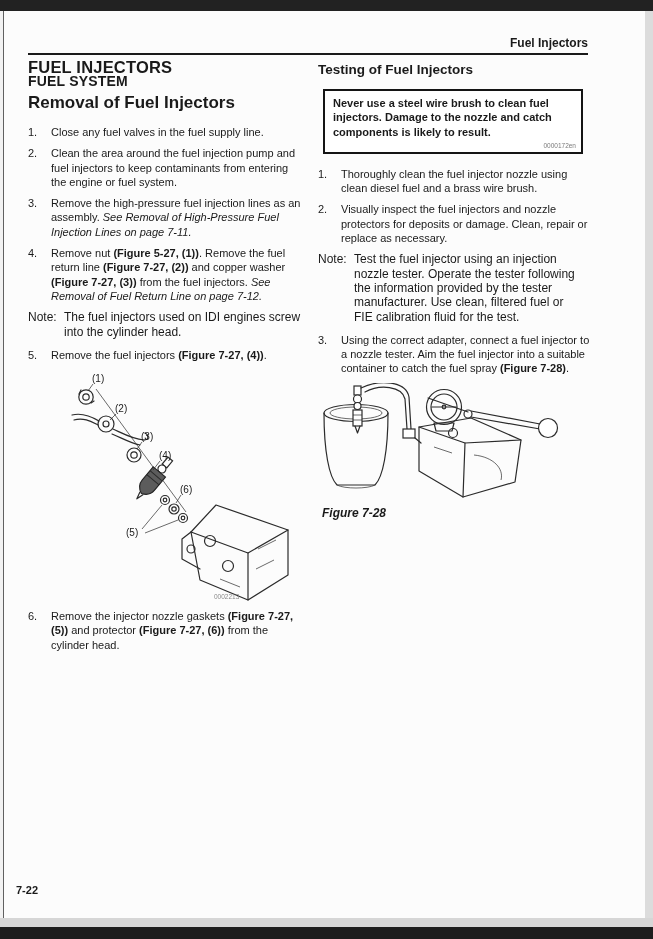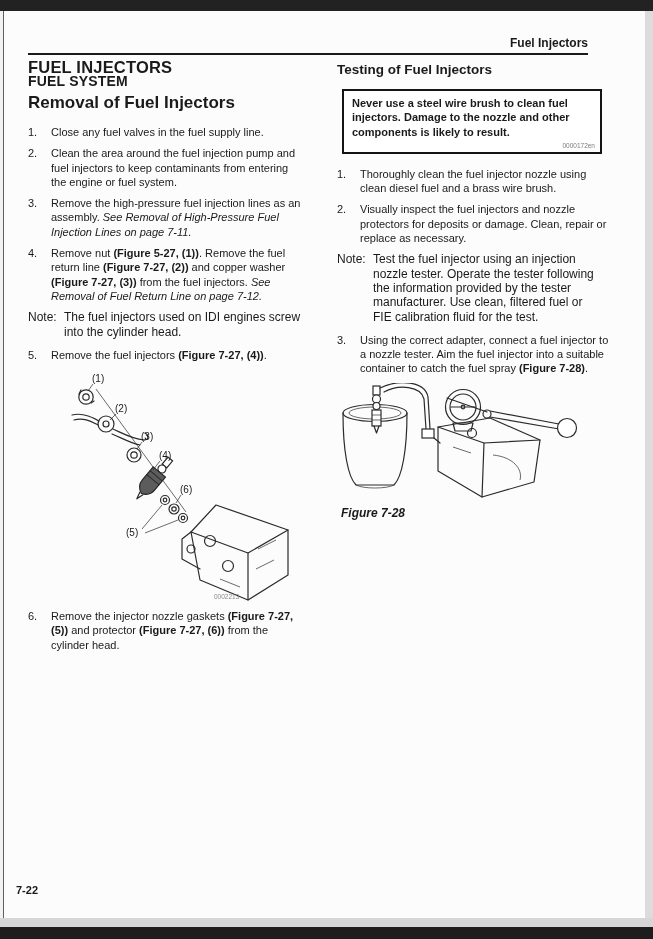--- a/index.html
+++ b/index.html
@@ -15,21 +15,21 @@
   .edge-right{position:absolute;left:645px;top:11px;width:8px;height:907px;background:#dcdcdc;}
   .bar-bottom-gray{position:absolute;left:0;top:918px;width:653px;height:9px;background:#d6d6d6;}
   .bar-bottom{position:absolute;left:0;top:927px;width:653px;height:12px;background:#1d1d1d;}
 
   .hdr-left{position:absolute;left:28px;top:34px;font-size:14px;font-weight:bold;letter-spacing:.2px;margin-top:39px;}
   .hdr-right{position:absolute;left:28px;top:36px;width:560px;text-align:right;font-size:12px;font-weight:bold;}
   .hdr-rule{position:absolute;left:28px;top:53px;width:560px;height:2px;background:#1a1a1a;}
   .footer{position:absolute;left:16px;top:884px;font-size:11px;font-weight:bold;}
 
   .col-left{position:absolute;left:28px;top:58px;width:276px;}
-  .col-right{position:absolute;left:337px;top:60px;width:272px;}
+  .col-right{position:absolute;left:318px;top:60px;width:272px;}
 
   .sect-title{font-size:16.5px;font-weight:bold;margin:0 0 16px 0;letter-spacing:.2px;}
   .sub-title{font-size:17px;font-weight:bold;margin:0 0 12px 0;}
   .r-title{font-size:13.5px;font-weight:bold;margin:2px 0 12px 0;}
 
   .li{display:flex;margin:0 0 7px 0;font-size:11px;line-height:14.3px;}
   .li .num{width:23px;flex:none;}
   .li .txt{flex:1;}
   .b{font-weight:bold;}
   .i{font-style:italic;}
@@ -167,21 +167,21 @@
   <div class="li">
     <span class="num">6.</span>
     <div class="txt"><span>Remove the injector nozzle gaskets </span><span class="b">(Figure 7-27, (5))</span><span> and protector </span><span class="b">(Figure 7-27, (6))</span><span> from the cylinder head.</span></div>
   </div>
 </div>
 
 <div class="col-right">
   <div class="r-title">Testing of Fuel Injectors</div>
 
   <div class="caution">
-    <div class="caution-body">Never use a steel wire brush to clean fuel injectors. Damage to the nozzle and other components is likely to result.</div>
+    <div class="caution-body">Never use a steel wire brush to clean fuel injectors. Damage to the nozzle and catch components is likely to result.</div>
     <div class="caution-code">0000172en</div>
   </div>
 
   <div class="li">
     <span class="num">1.</span>
     <div class="txt"><span>Thoroughly clean the fuel injector nozzle using clean diesel fuel and a brass wire brush.</span></div>
   </div>
   <div class="li">
     <span class="num">2.</span>
     <div class="txt"><span>Visually inspect the fuel injectors and nozzle protectors for deposits or damage. Clean, repair or replace as necessary.</span></div>

